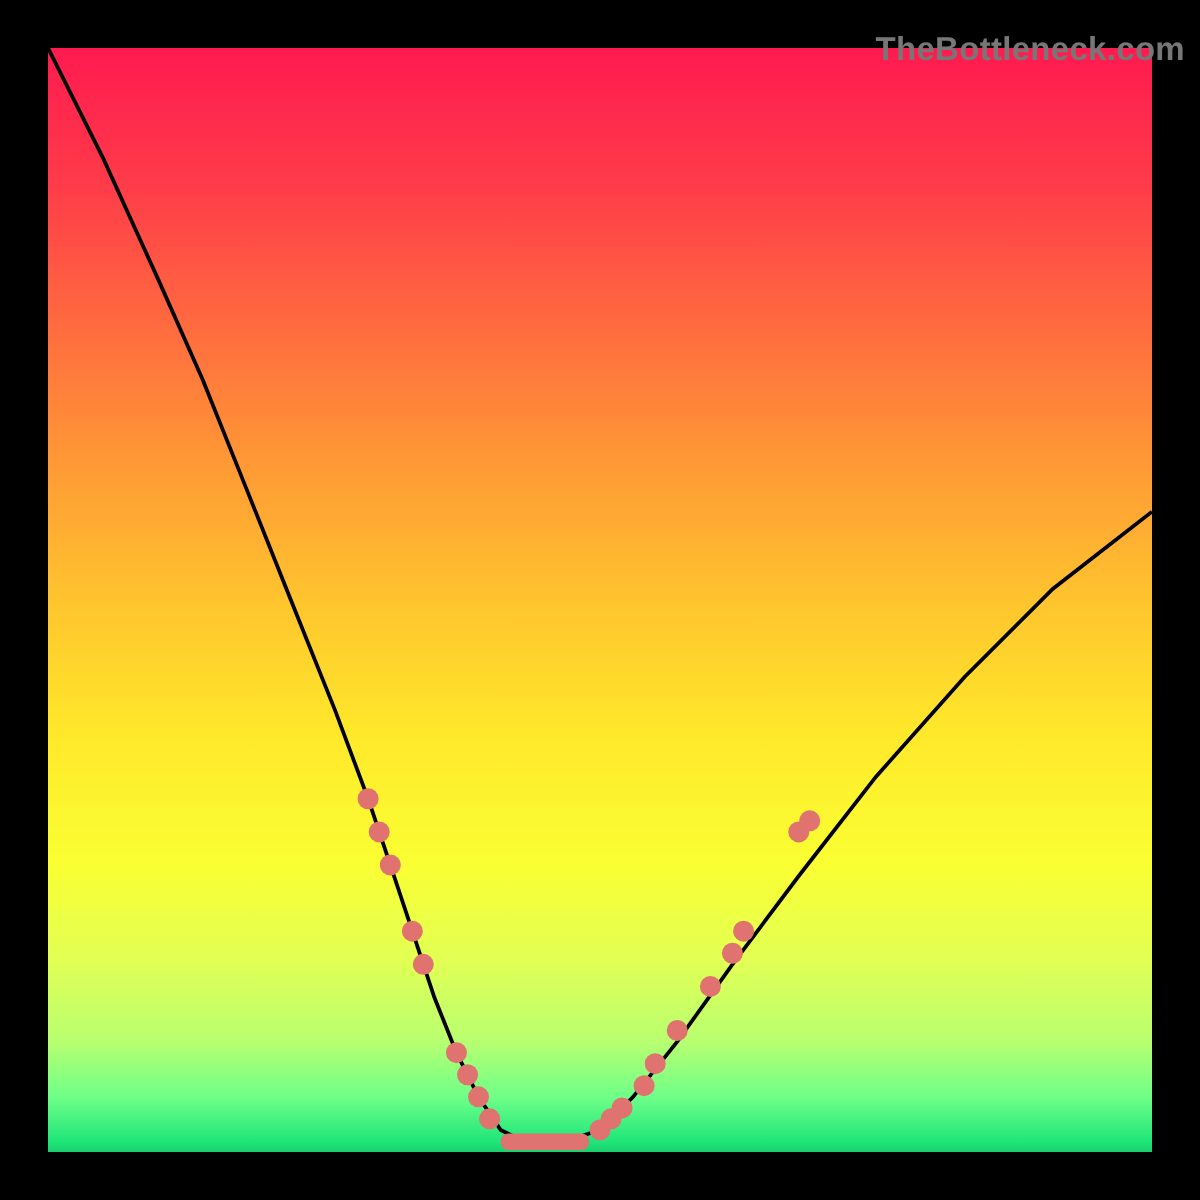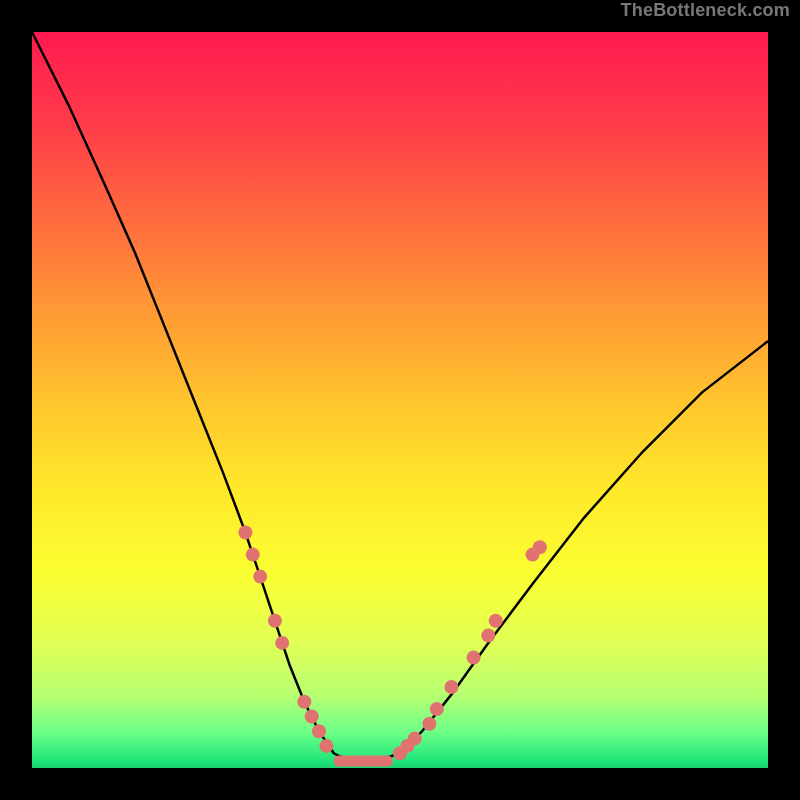--- a/index.html
+++ b/index.html
@@ -36,24 +36,24 @@
       #faff33 74%,
       #e0ff55 83%,
       #b8ff70 90%,
       #6fff88 95%,
       #20e67a 99%,
       #1ad06f 100%
     );
   }
   .watermark {
     position: absolute;
-    top: 0;
+    top: 20px;
     right: 10px;
     color: #777;
-    font-size: 18px;
+    font-size: 22px;
     font-weight: 600;
     letter-spacing: 0.2px;
     user-select: none;
     margin-left: 36px;
   }
   svg.curve {
     position: absolute;
     left: 0;
     top: 0;
     width: 736px;

